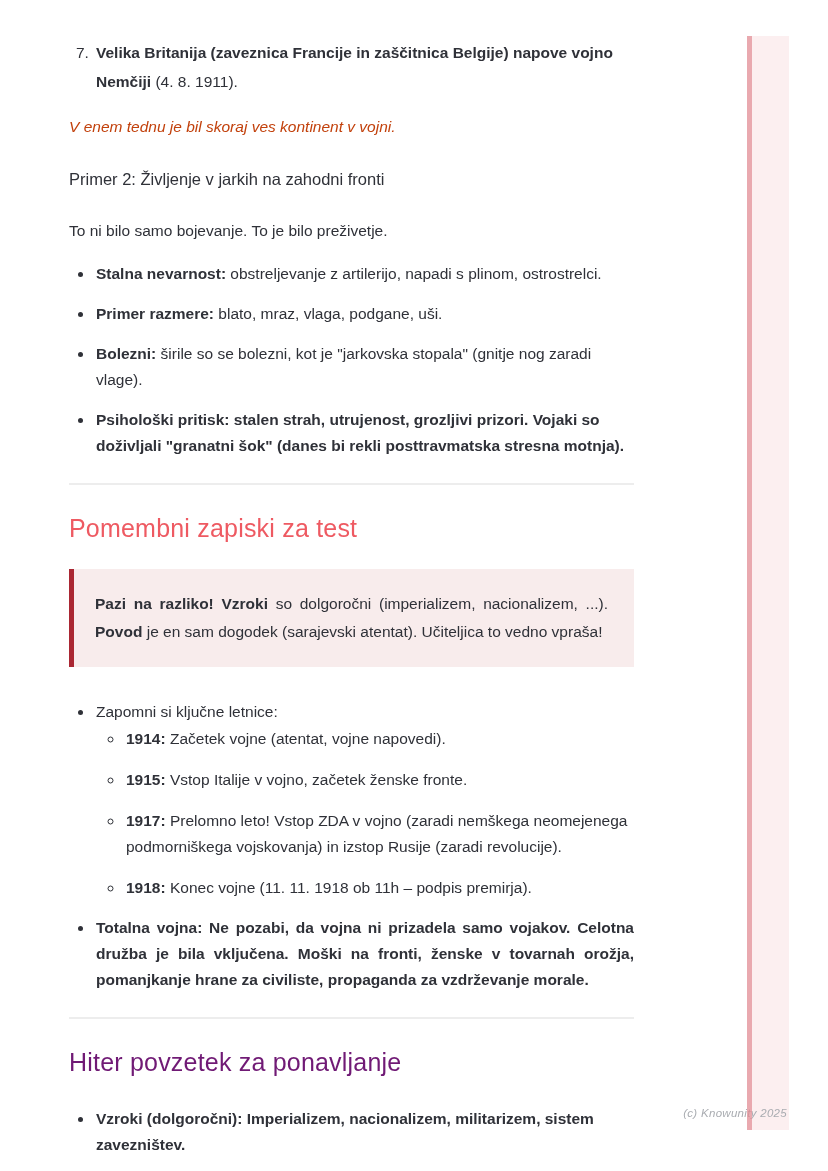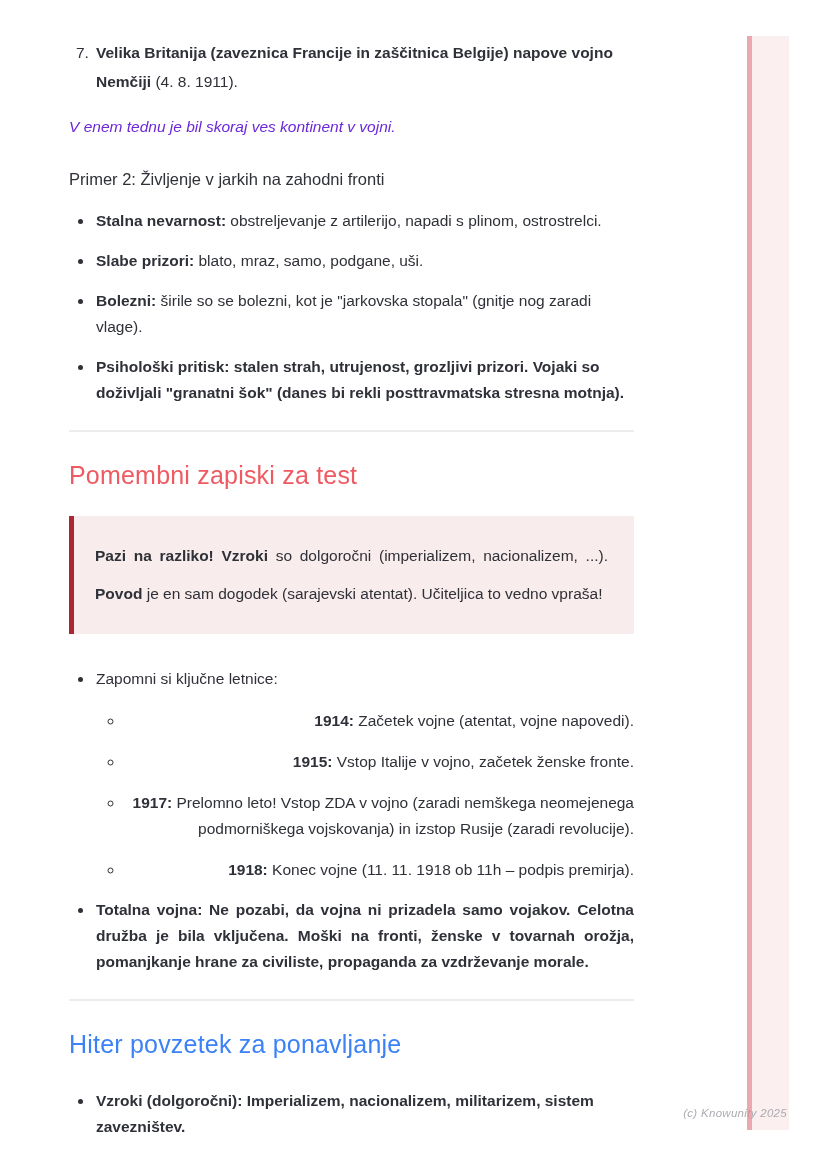--- a/index.html
+++ b/index.html
@@ -31,21 +31,21 @@
   .numbered-item .num {
     flex: 0 0 27px;
     text-align: left;
     padding-left: 7px;
   }
   .numbered-item .itm-body { flex: 1; }
 
   .italic-note {
     margin-top: 18px;
     font-style: italic;
-    color: #6d28d9;
+    color: #c2410c;
   }
 
   .h3 {
     margin-top: 27px;
     font-size: 16.5px;
     font-weight: normal;
     line-height: 24px;
   }
 
   .para { margin-top: 27px; }
@@ -76,28 +76,27 @@
   }
 
   .callout {
     margin-top: 26px;
     background: #f8ecec;
     border-left: 5px solid #aa2733;
     padding: 21px 26px 21px 21px;
   }
   .callout p {
     text-align: justify;
-    line-height: 38px;
+    line-height: 28px;
   }
 
   ul.bullets ul.sub {
-    margin-top: 16px;
+    margin-top: 1px;
     padding-left: 28px;
     list-style-type: circle;
-    text-align: right;
   }
   ul.bullets ul.sub > li {
     margin-bottom: 15px;
     padding-left: 2px;
   }
   ul.bullets ul.sub > li:last-child { margin-bottom: 0; }
 
   li.justified { text-align: justify; }
 
   
@@ -141,24 +140,25 @@
 
   <div class="numbered-item">
     <span class="num">7.</span>
     <span class="itm-body"><strong>Velika Britanija (zaveznica Francije in zaščitnica Belgije) napove vojno Nemčiji</strong><span> (4. 8. 1911).</span></span>
   </div>
 
   <p class="italic-note">V enem tednu je bil skoraj ves kontinent v vojni.</p>
 
   <h3 class="h3">Primer 2: Življenje v jarkih na zahodni fronti</h3>
 
+  <p class="para">To ni bilo samo bojevanje. To je bilo preživetje.</p>
 
   <ul class="bullets">
     <li><strong>Stalna nevarnost:</strong><span> obstreljevanje z artilerijo, napadi s plinom, ostrostrelci.</span></li>
-    <li><strong>Slabe prizori:</strong><span> blato, mraz, samo, podgane, uši.</span></li>
+    <li><strong>Primer razmere:</strong><span> blato, mraz, vlaga, podgane, uši.</span></li>
     <li><strong>Bolezni:</strong><span> širile so se bolezni, kot je "jarkovska stopala" (gnitje nog zaradi vlage).</span></li>
     <li><strong>Psihološki pritisk:</strong><span> stalen strah, utrujenost, grozljivi prizori. Vojaki so doživljali "granatni šok" (danes bi rekli posttravmatska stresna motnja).</span></li>
   </ul>
 
   <hr class="divider">
 
   <h2 class="h2" style="color:#ee5a62">Pomembni zapiski za test</h2>
 
   <div class="callout">
     <p><strong>Pazi na razliko! Vzroki</strong><span> so dolgoročni (imperializem, nacionalizem, ...). </span><strong>Povod</strong><span> je en sam dogodek (sarajevski atentat). Učiteljica to vedno vpraša!</span></p>
@@ -172,21 +172,21 @@
         <li><strong>1915:</strong><span> Vstop Italije v vojno, začetek ženske fronte.</span></li>
         <li><strong>1917:</strong><span> Prelomno leto! Vstop ZDA v vojno (zaradi nemškega neomejenega podmorniškega vojskovanja) in izstop Rusije (zaradi revolucije).</span></li>
         <li><strong>1918:</strong><span> Konec vojne (11. 11. 1918 ob 11h – podpis premirja).</span></li>
       </ul>
     </li>
     <li class="justified" style="margin-top:12px"><strong>Totalna vojna:</strong><span> Ne pozabi, da vojna ni prizadela samo vojakov. Celotna družba je bila vključena. Moški na fronti, ženske v tovarnah orožja, pomanjkanje hrane za civiliste, propaganda za vzdrževanje morale.</span></li>
   </ul>
 
   <hr class="divider">
 
-  <h2 class="h2" style="color:#3b82f6">Hiter povzetek za ponavljanje</h2>
+  <h2 class="h2" style="color:#701a75">Hiter povzetek za ponavljanje</h2>
 
   <ul class="bullets" style="margin-top:29px">
     <li><strong>Vzroki (dolgoročni):</strong><span> Imperializem, nacionalizem, militarizem, sistem zavezništev.</span></li>
   </ul>
 
 </div>
 
 <div class="footer-note">(c) Knowunity 2025</div>
 
 </body></html>

